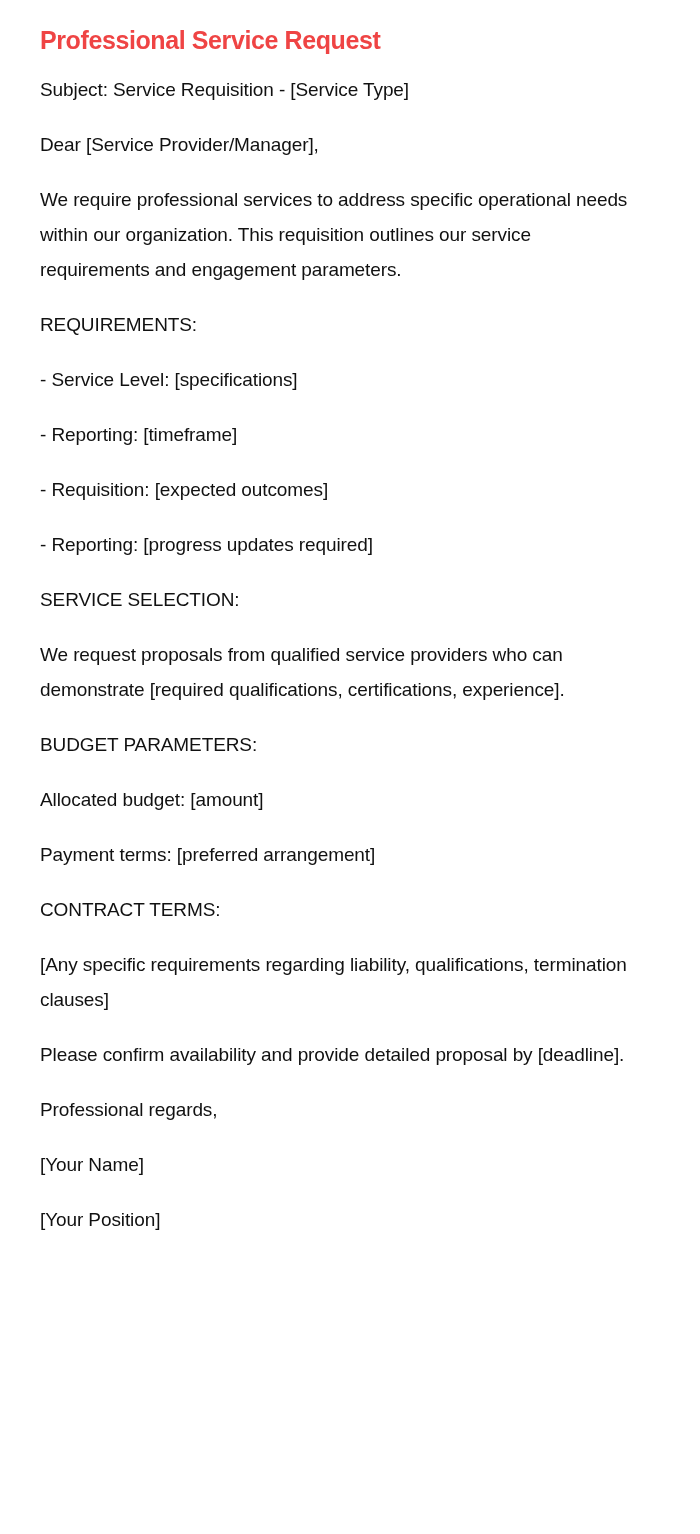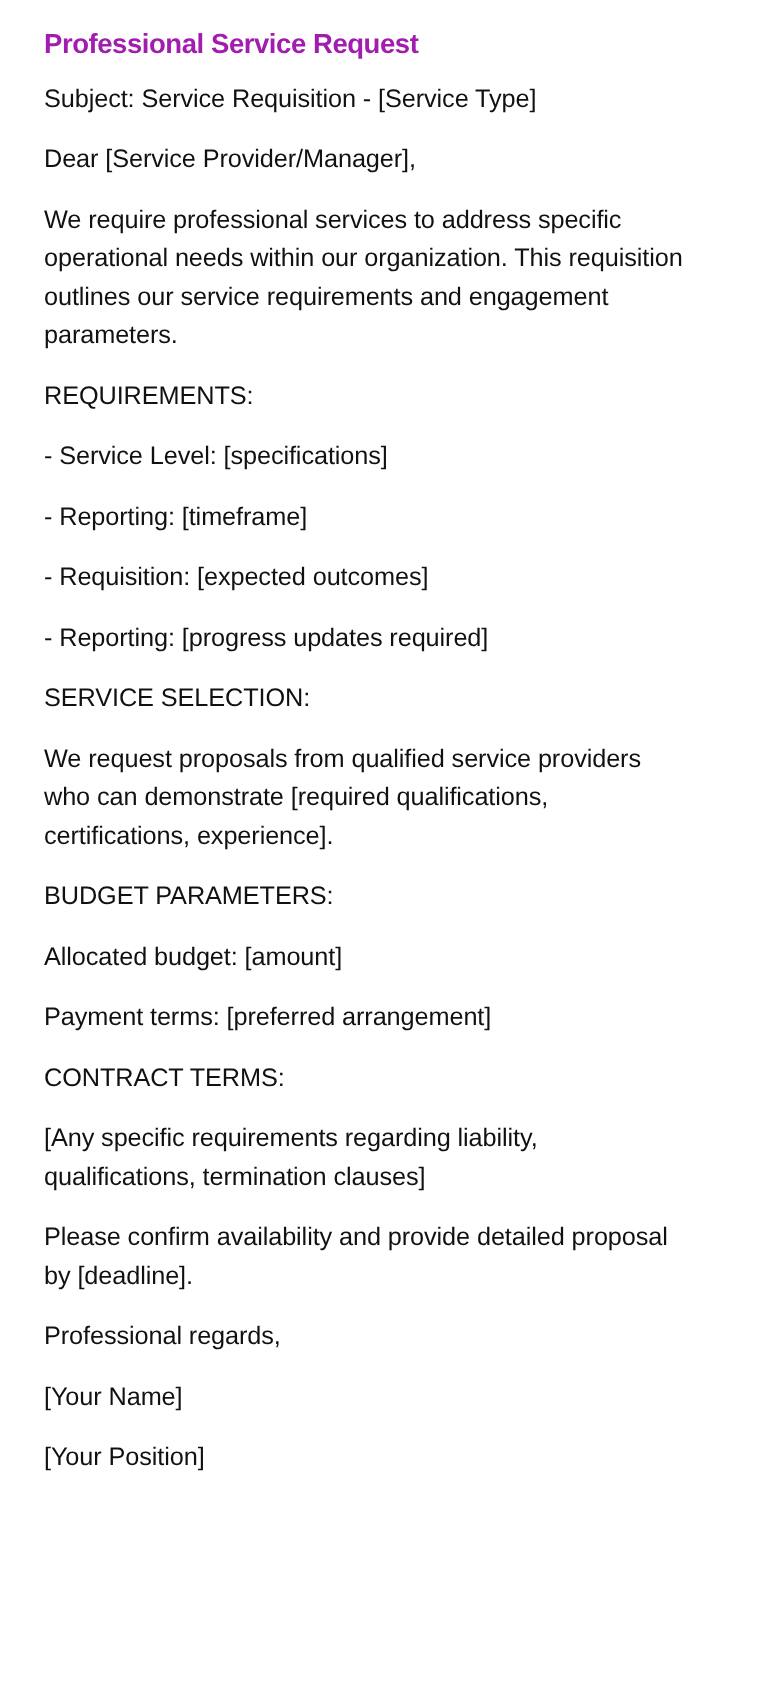--- a/index.html
+++ b/index.html
@@ -17,24 +17,24 @@
     .doc {
       padding: 22px 40px 0 40px;
       width: 590px;
     }
     .title {
       font-size: 25px;
       font-weight: bold;
       line-height: 36px;
       margin: 0 0 14px 0;
       letter-spacing: -0.4px;
-      color: #a21caf;
+      color: #ef4444;
     }
     .p {
-      font-size: 23px;
+      font-size: 19px;
       line-height: 35px;
       margin: 0 0 20px 0;
       letter-spacing: -0.1px;
     }
   </style>
 </head>
 <body>
 
 <div class="doc">
   <h1 class="title">Professional Service Request</h1>

